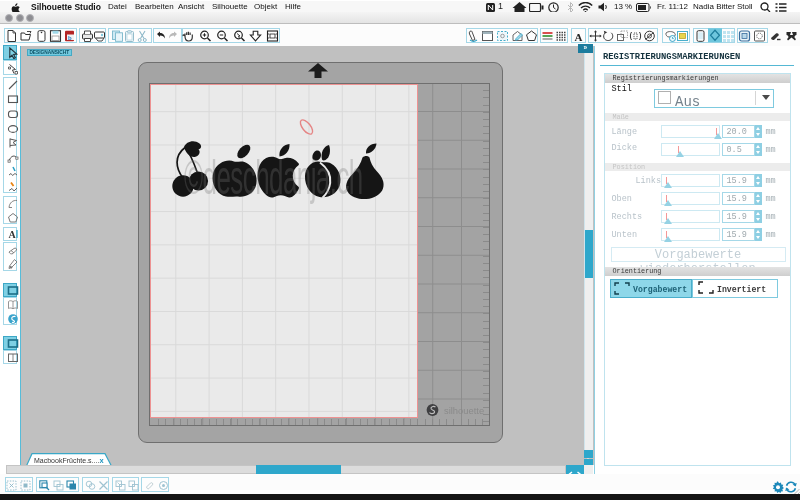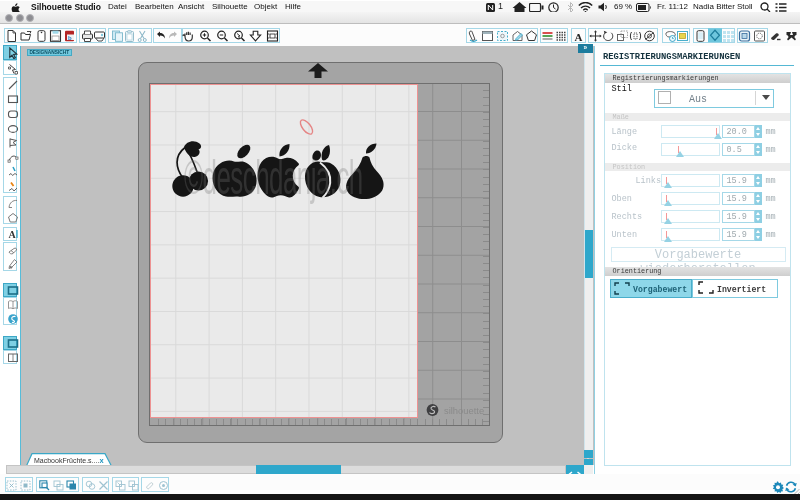--- a/index.html
+++ b/index.html
@@ -138,21 +138,21 @@
         <path d="M14,3 v3 C15,5.8 15,3.2 14,3 Z" fill="#222"></path>
       </svg>
     <svg class="abs" style="left:760px; top:0.5px" width="11" height="11" viewBox="0 0 11 11">
         <circle cx="4.5" cy="4.5" r="3.5" fill="none" stroke="#222" stroke-width="1.3"></circle>
         <path d="M7,7 L10,10" stroke="#222" stroke-width="1.3"></path>
       </svg>
     <svg class="abs" style="left:775px; top:1.5px" width="12" height="9" viewBox="0 0 12 9">
         <path d="M0.5,1 h2 M0.5,4.5 h2 M0.5,8 h2 M4,1 h7.5 M4,4.5 h7.5 M4,8 h7.5" stroke="#222" stroke-width="1.4"></path>
       </svg>
   </span>
-  <span class="mi" style="left:614px">69 %</span>
+  <span class="mi" style="left:614px">13 %</span>
   <span class="mi" style="left:657px">Fr. 11:12</span>
   <span class="mi" style="left:693px">Nadia Bitter Stoll</span>
 </div>
 
 <div class="abs" id="titlebar">
   <div class="tl" style="left:5px"></div>
   <div class="tl" style="left:15.5px"></div>
   <div class="tl" style="left:26px"></div>
 </div>
 
@@ -500,21 +500,21 @@
       </svg></div>
 
   <div class="abs" id="panel">
     <div class="abs" id="ptitle">REGISTRIERUNGSMARKIERUNGEN</div>
     <div class="abs" id="ptitleline"></div>
     <div class="abs" id="gbox">
       <div class="strip on" style="top:0;">Registrierungsmarkierungen</div>
       <div class="rowlbl" style="left:7px; top:10px; color:#111;">Stil</div>
       <div class="abs" id="dropdown">
         <div class="abs" style="left:3px; top:1.5px; width:13px; height:13px; border:1px solid #b0b0b0; background:#fff;"></div>
-        <div class="abs" style="left:34px; top:4px; font-size:10px; color:#75828c;">Aus</div>
+        <div class="abs" style="left:20px; top:4px; font-size:14px; color:#75828c;">Aus</div>
         <div class="abs" style="left:100px; top:1px; width:1px; height:14px; background:#d5d5d5;"></div>
         <div class="abs" style="left:106.5px; top:5.5px; width:0; height:0; border-left:4px solid transparent; border-right:4px solid transparent; border-top:5.5px solid #4a4a4a;"></div>
       </div>
 
       <div class="strip off" style="top:38.5px;">Maße</div>
 
       <div class="rowlbl lbl-off" style="left:7px; top:52.5px;">Länge</div>
       <div class="sliderbox" style="top:50.5px;">
           <div class="redtick" style="left:54px;"></div>
         </div>

